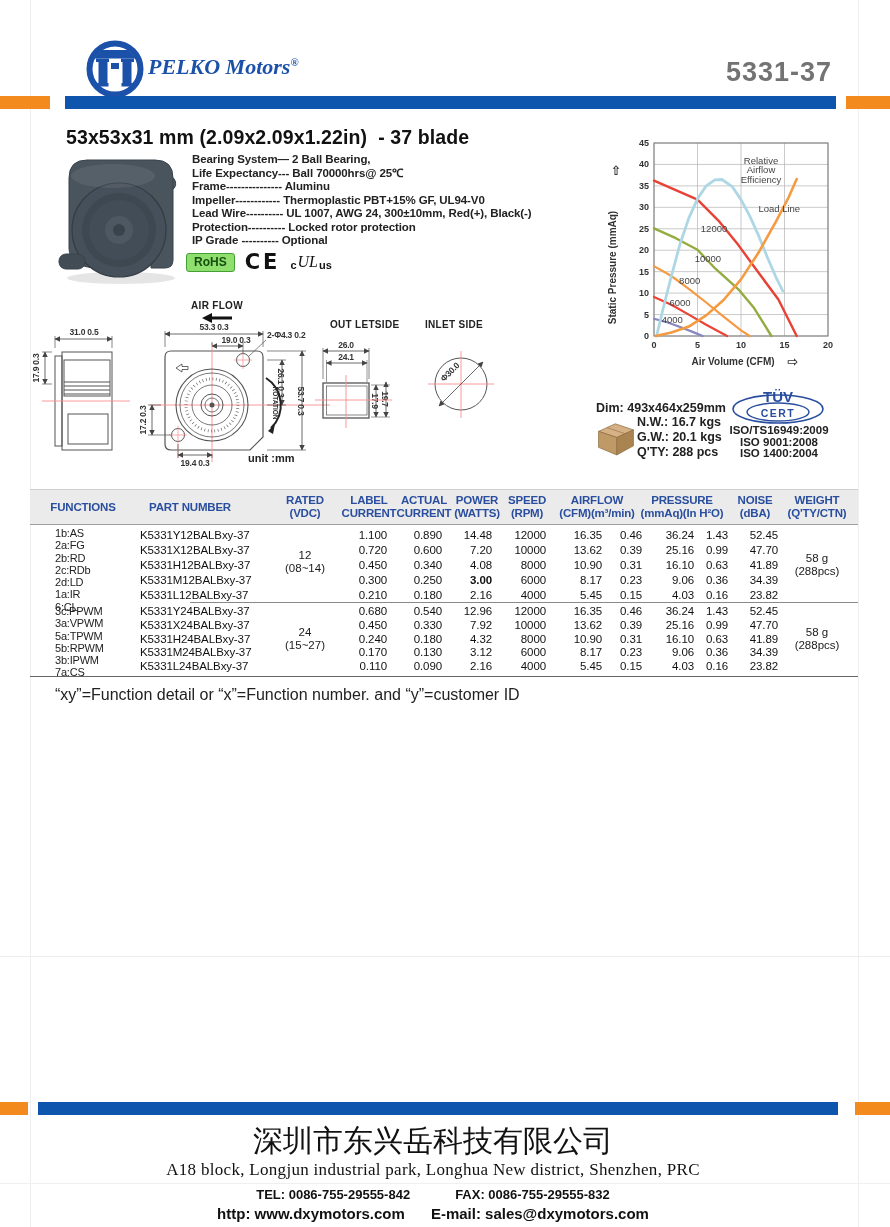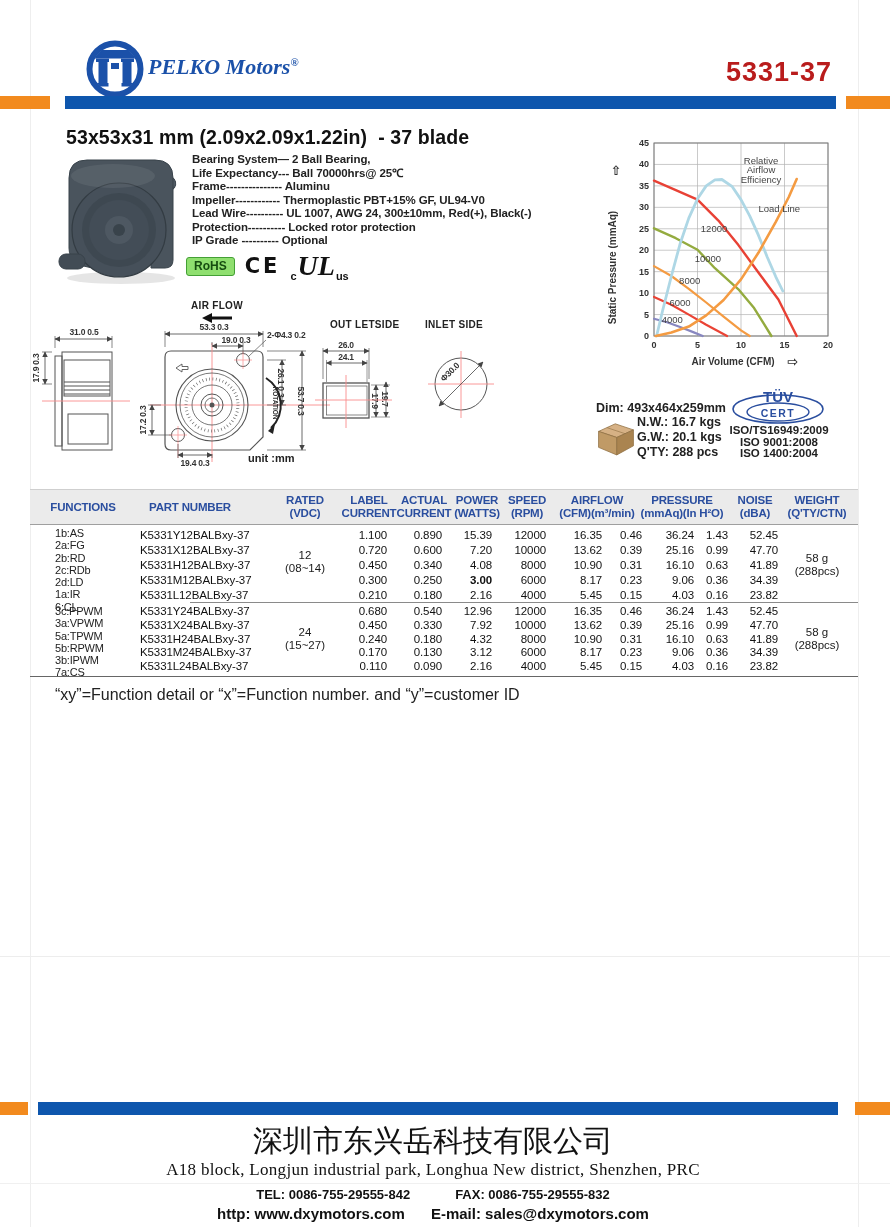--- a/index.html
+++ b/index.html
@@ -9,31 +9,31 @@
   .hair-v{position:absolute;top:0;bottom:0;width:1px;background:#eeeeee;}
   .hair-h{position:absolute;height:1px;background:#ededed;}
   
   .strip{position:absolute;height:13px;}
   .strip.blue{background:#0e56ad;}
   .strip.orange{background:#f28a1e;}
   
   #brand-text{font-family:"Liberation Serif",serif;font-style:italic;font-weight:bold;
               font-size:22px;color:#1b51a9;letter-spacing:0px;}
   #brand-text sup{font-size:11px;font-style:normal;}
-  #model-number{font-size:27px;font-weight:bold;color:#b91c1c;letter-spacing:1px;}
+  #model-number{font-size:27px;font-weight:bold;color:#737373;letter-spacing:1px;}
   
   #page-title{font-size:19.5px;font-weight:bold;color:#111;letter-spacing:0.1px;}
   #specs div{font-size:11.5px;font-weight:bold;color:#222;line-height:13.5px;letter-spacing:-0.1px;white-space:pre;}
   
   #badges{display:flex;align-items:center;gap:10px;}
   #rohs-badge{background:#8fdf6f;border:1.5px solid #44a035;border-radius:3px;color:#164d10;
               font-size:12px;font-weight:bold;padding:1px 7px 2px 7px;}
   #ce-mark{font-size:21px;font-weight:bold;color:#111;letter-spacing:3px;font-family:"DejaVu Sans",sans-serif;}
   #ul-mark{font-size:11px;font-weight:bold;color:#111;display:flex;align-items:flex-end;}
-  #ul-mark .ul-big{font-size:28px;font-weight:bold;font-style:italic;font-family:"Liberation Serif",serif;margin:0 1px;}
+  #ul-mark .ul-big{font-size:16px;font-weight:normal;font-style:italic;font-family:"Liberation Serif",serif;margin:0 1px;}
   
   .ct{font:bold 9px "Liberation Sans",sans-serif;fill:#333;}
   .cl{font:9.5px "Liberation Sans",sans-serif;fill:#444;}
   .cax{font:bold 10px "Liberation Sans",sans-serif;fill:#333;}
   .carrow{font:bold 13px "DejaVu Sans",sans-serif;fill:#333;}
   
   .dtx{font:bold 8.5px "Liberation Sans",sans-serif;fill:#333;letter-spacing:-0.2px;}
   .dtt{font:bold 10px "Liberation Sans",sans-serif;fill:#222;letter-spacing:0.3px;}
   .drot{font:bold 6.5px "Liberation Sans",sans-serif;fill:#333;}
   .dunit{font:bold 11px "Liberation Sans",sans-serif;fill:#222;}
@@ -409,21 +409,21 @@
             <div>(08~14)</div>
           </div>
           <div class="weightc" style="top: 27px;">
             <div>58 g</div>
             <div>(288pcs)</div>
           </div>
           <div class="trow" style="top: 4px;">
             <span class="c-part">K5331Y12BALBxy-37</span>
             <span class="c-num" style="right: 471px;">1.100</span>
             <span class="c-num" style="right: 416px;">0.890</span>
-            <span class="c-num" style="right: 366px;">15.39</span>
+            <span class="c-num" style="right: 366px;">14.48</span>
             <span class="c-num" style="right: 312px;">12000</span>
             <span class="c-num" style="right: 256px;">16.35</span>
             <span class="c-num" style="right: 216px;">0.46</span>
             <span class="c-num" style="right: 164px;">36.24</span>
             <span class="c-num" style="right: 130px;">1.43</span>
             <span class="c-num" style="right: 80px;">52.45</span>
           </div>
           <div class="trow" style="top: 19px;">
             <span class="c-part">K5331X12BALBxy-37</span>
             <span class="c-num" style="right: 471px;">0.720</span>

